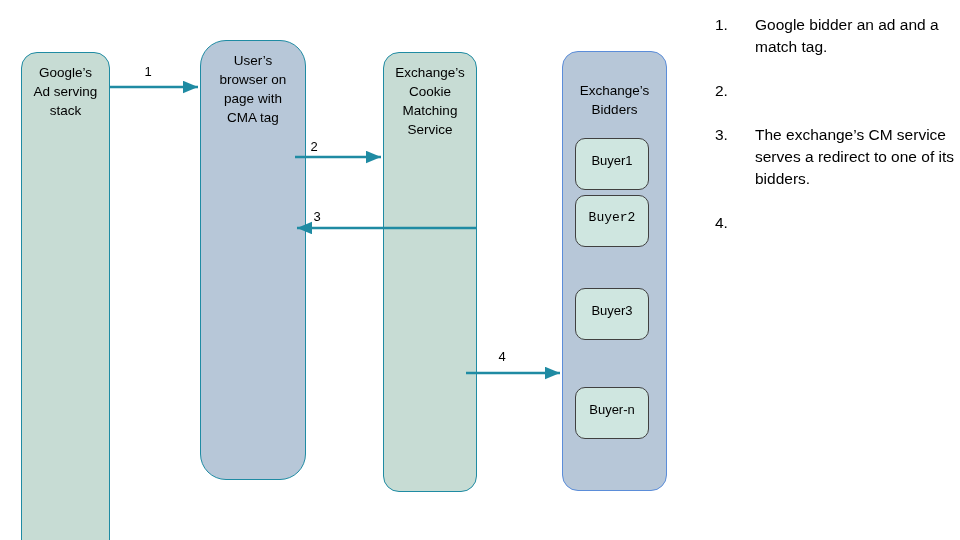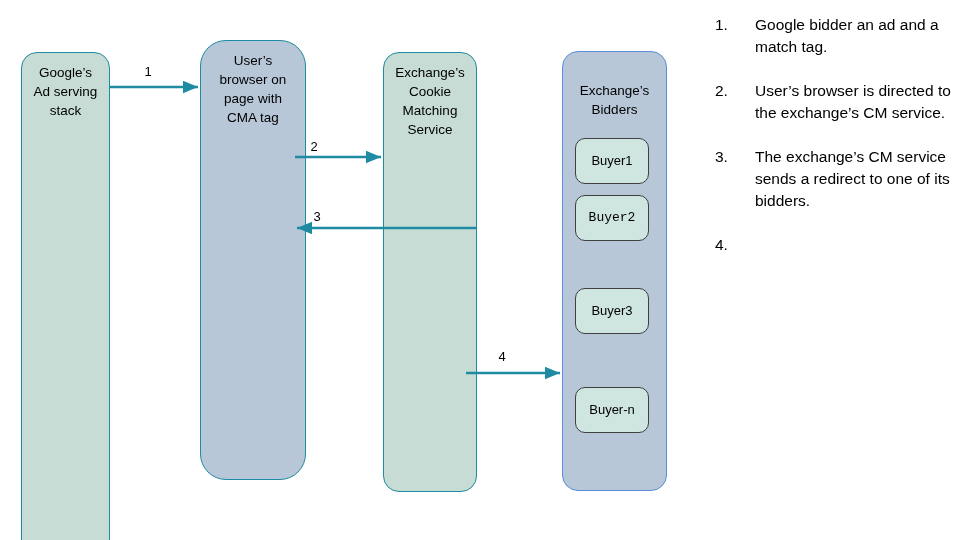--- a/index.html
+++ b/index.html
@@ -35,21 +35,21 @@
   #node-bidders  {
     left: 562px; top: 51px; width: 105px; height: 440px;
     border-color: #5b8dd9;
   }
 
   
   .buyer {
     position: absolute;
     left: 12px;
     width: 74px;
-    height: 46px;
+    height: 52px;
     background: #cfe6e0;
     border: 1px solid #404040;
     border-radius: 10px;
     font-size: 13px;
     line-height: 44px;
     text-align: center;
     white-space: normal;
   }
   #buyer-1 { top: 86px; }
   #buyer-2 { top: 143px; font-family: Liberation Mono, monospace; }
@@ -141,24 +141,23 @@
   <div class="arrow-label" id="arrow-label-3">3</div>
   <div class="arrow-label" id="arrow-label-4">4</div>
 
   <div id="steps">
     <div class="step">
       <div class="step-number">1.</div>
       <div class="step-text">Google bidder an ad and a match tag.</div>
     </div>
     <div class="step">
       <div class="step-number">2.</div>
-      <div class="step-text">User’s browser is directed to the exchange’s CM service.</div>
     </div>
     <div class="step">
       <div class="step-number">3.</div>
-      <div class="step-text">The exchange’s CM service sends a redirect to one of its bidders.</div>
+      <div class="step-text">The exchange’s CM service serves a redirect to one of its bidders.</div>
     </div>
     <div class="step">
       <div class="step-number">4.</div>
     </div>
   </div>
 
 </div>
 
 </body></html>

